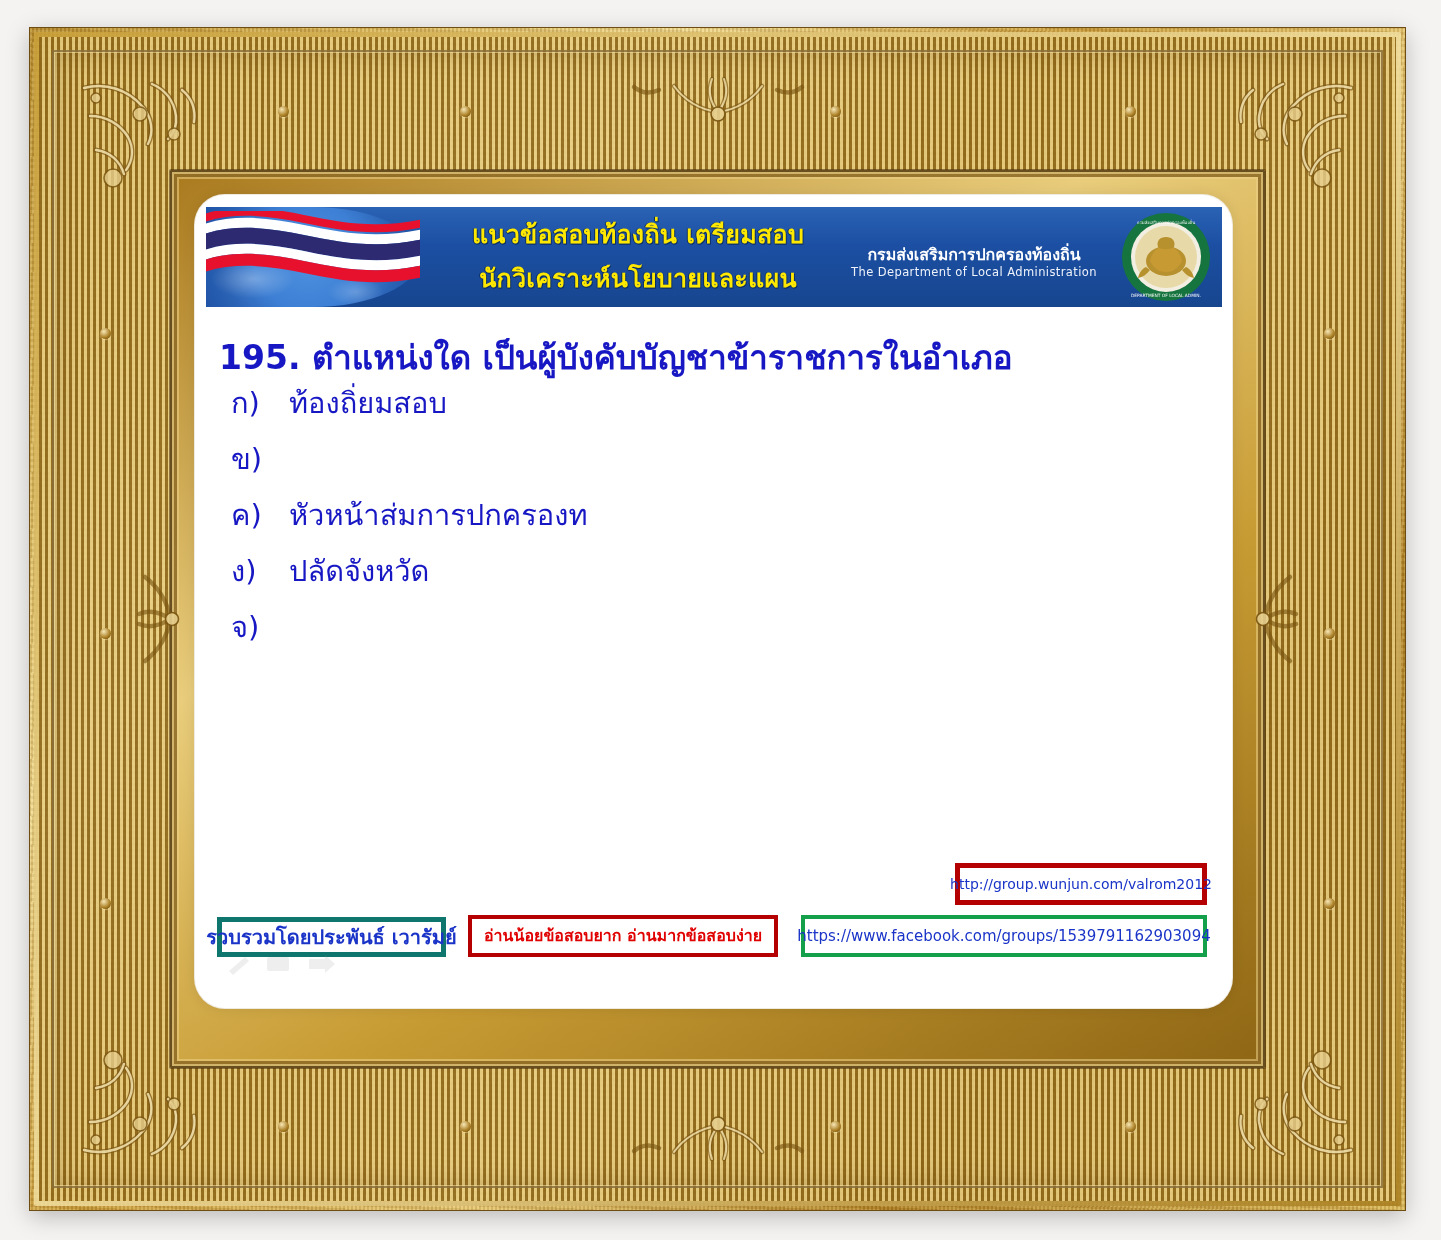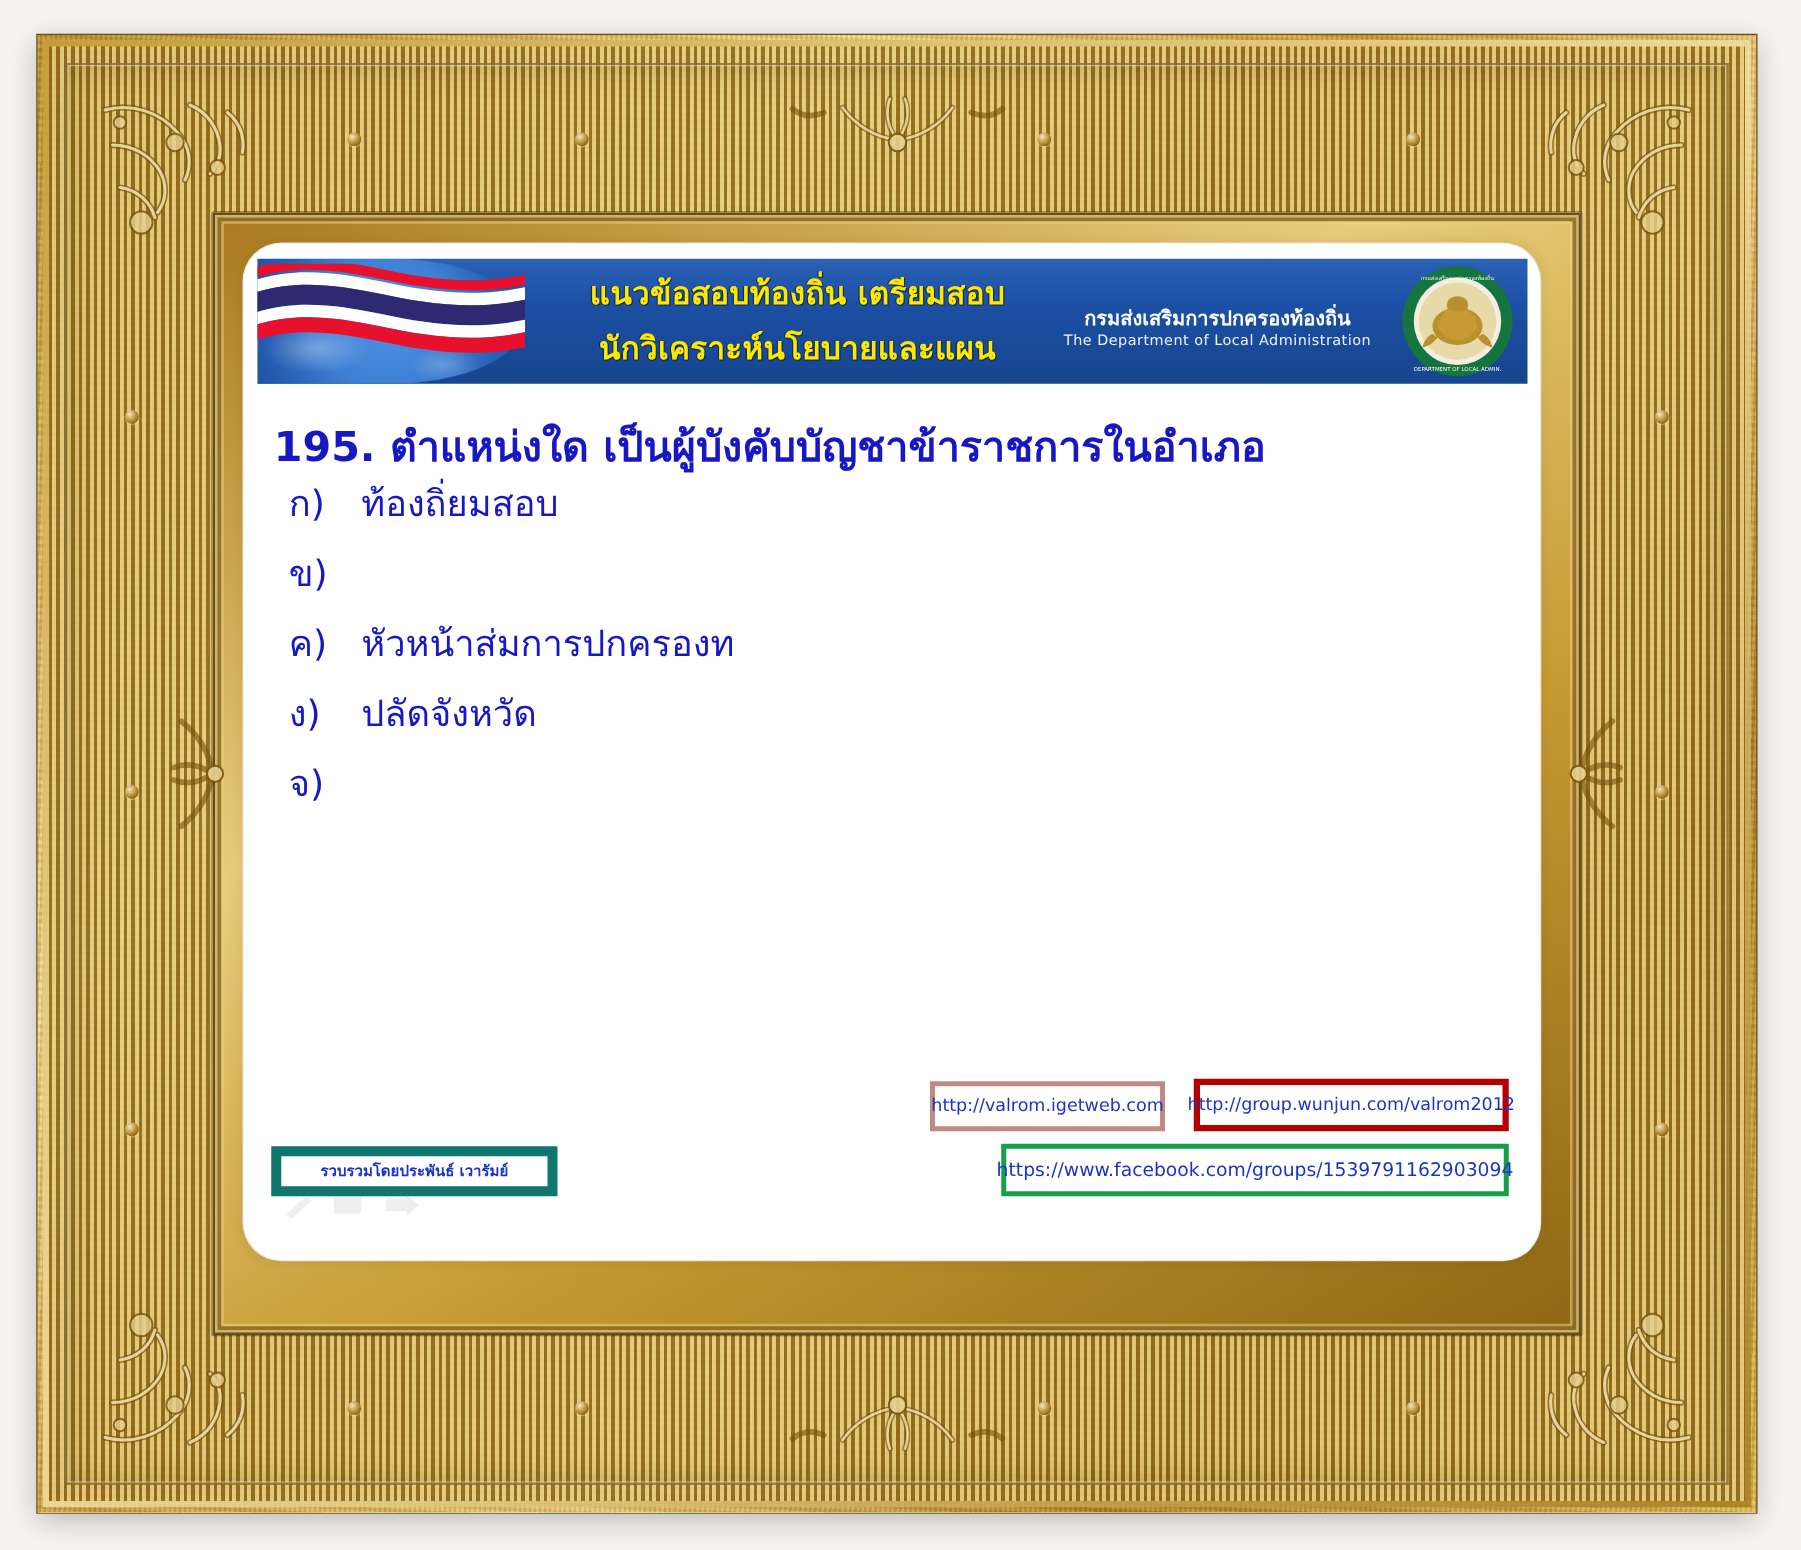--- a/index.html
+++ b/index.html
@@ -130,21 +130,21 @@
   .lbox{
     position:absolute;box-sizing:border-box;background:#ffffff;
     display:flex;align-items:center;justify-content:center;
     font-size:14px;line-height:16px;white-space:nowrap;
   }
   #lbox-igetweb{left:549px;top:670px;width:188px;height:40px;
     border:4px solid #c08a84;color:#1a34c8;}
   #lbox-wunjun{left:760px;top:668px;width:252px;height:42px;
     border:5px solid #b40000;color:#1a34c8;}
   #lbox-author{left:22px;top:722px;width:229px;height:40px;
-    border:8px solid #0f766e;color:#1a34c8;font-weight:bold;font-size:12px;}
+    border:5px solid #0f766e;color:#1a34c8;font-weight:bold;font-size:20px;}
   #lbox-motto{left:273px;top:720px;width:310px;height:42px;
     border:4px solid #b40000;color:#e00000;font-weight:bold;font-size:16px;}
   #lbox-facebook{left:606px;top:720px;width:406px;height:42px;
     border:4px solid #14a04a;color:#1a34c8;font-size:15px;}
 
   
   #ghost-icons{
     position:absolute;left:28px;top:752px;width:200px;height:34px;
     opacity:.16;pointer-events:none;
   }
@@ -374,23 +374,23 @@
       </div>
       <div class="choice">
         <span class="choice-key">ง)</span>
         <span class="choice-text">ปลัดจังหวัด</span>
       </div>
       <div class="choice">
         <span class="choice-key">จ)</span>
       </div>
     </div>
 
-    <div class="lbox" id="lbox-igetweb">http://valrom.igetweb.com</div>
     <div class="lbox" id="lbox-wunjun">http://group.wunjun.com/valrom2012</div>
     <div class="lbox" id="lbox-author">รวบรวมโดยประพันธ์ เวารัมย์</div>
+    <div class="lbox" id="lbox-motto">อ่านน้อยข้อสอบยาก  อ่านมากข้อสอบง่าย</div>
     <div class="lbox" id="lbox-facebook">https://www.facebook.com/groups/1539791162903094</div>
 
     <svg id="ghost-icons" viewBox="0 0 200 34">
       <path d="M6 24l16-14 4 4-16 14z" fill="#9b9b9b"></path>
       <rect x="44" y="10" width="22" height="14" rx="2" fill="#9b9b9b"></rect>
       <path d="M86 12h16v-4l10 9-10 9v-4H86z" fill="#9b9b9b"></path>
     </svg>
 
   </div>
 </div>

